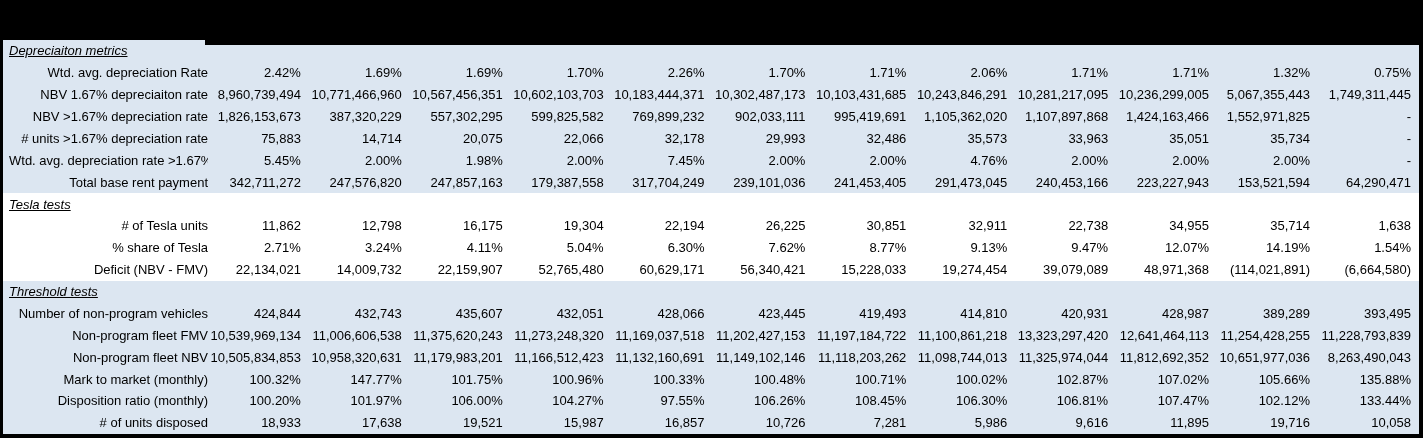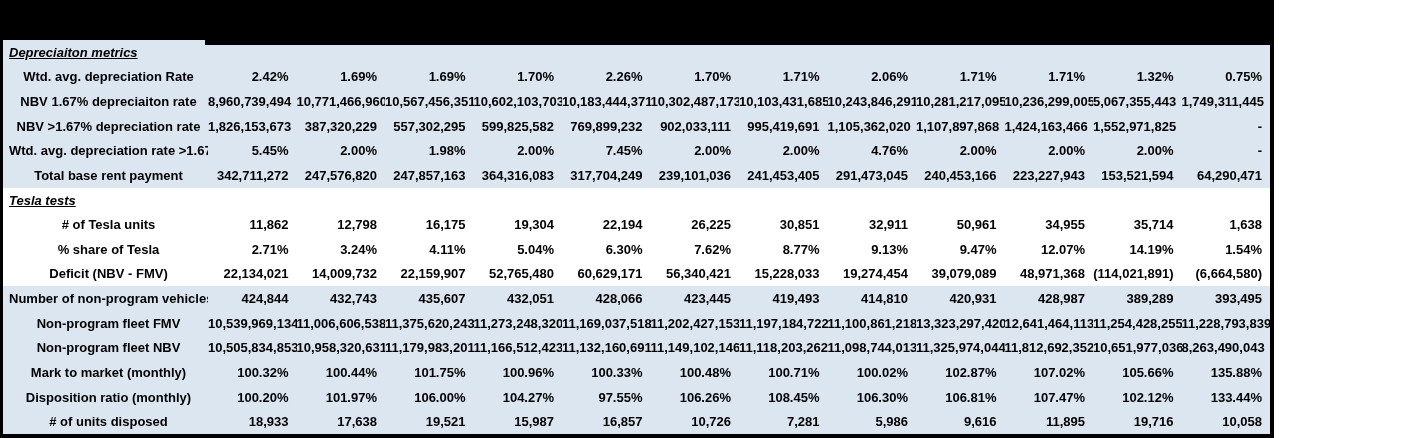--- a/index.html
+++ b/index.html
@@ -3,25 +3,24 @@
 <meta charset="utf-8">
 <style>
   html, body {
     margin: 0;
     padding: 0;
     background: #ffffff;
     font-family: "Liberation Sans", sans-serif;
   }
   .screen {
     position: relative;
-    width: 1274px;
+    width: 1423px;
     height: 438px;
     overflow: hidden;
     background: #7dd3fc;
-    font-weight: bold;
   }
   .topbar {
     position: absolute;
     left: 0; top: 0;
     width: 100%;
     height: 40px;
     background: #000000;
     z-index: 6;
   }
   .topbar-ext {
@@ -49,21 +48,21 @@
   td {
     font-size: 13px;
     line-height: 1;
     color: #000000;
     white-space: nowrap;
     overflow: hidden;
     padding: 0;
     vertical-align: middle;
   }
   td.label {
-    text-align: center;
+    text-align: right;
     padding-left: 6px;
   }
   td.value {
     text-align: right;
     padding-right: 8px;
   }
   td.sec-header {
     font-style: italic;
     text-decoration: underline;
     text-align: left;
@@ -148,40 +147,55 @@
             <td class="value">769,899,232</td>
             <td class="value">902,033,111</td>
             <td class="value">995,419,691</td>
             <td class="value">1,105,362,020</td>
             <td class="value">1,107,897,868</td>
             <td class="value">1,424,163,466</td>
             <td class="value">1,552,971,825</td>
             <td class="value">-</td>
           </tr>
           <tr style="background: rgb(220, 230, 241);">
+            <td class="label"># units &gt;1.67% depreciation rate</td>
+            <td class="value">75,883</td>
+            <td class="value">14,714</td>
+            <td class="value">20,075</td>
+            <td class="value">22,066</td>
+            <td class="value">32,178</td>
+            <td class="value">29,993</td>
+            <td class="value">32,486</td>
+            <td class="value">35,573</td>
+            <td class="value">33,963</td>
+            <td class="value">35,051</td>
+            <td class="value">35,734</td>
+            <td class="value">-</td>
+          </tr>
+          <tr style="background: rgb(220, 230, 241);">
             <td class="label">Wtd. avg. depreciation rate &gt;1.67%</td>
             <td class="value">5.45%</td>
             <td class="value">2.00%</td>
             <td class="value">1.98%</td>
             <td class="value">2.00%</td>
             <td class="value">7.45%</td>
             <td class="value">2.00%</td>
             <td class="value">2.00%</td>
             <td class="value">4.76%</td>
             <td class="value">2.00%</td>
             <td class="value">2.00%</td>
             <td class="value">2.00%</td>
             <td class="value">-</td>
           </tr>
           <tr style="background: rgb(220, 230, 241);">
             <td class="label">Total base rent payment</td>
             <td class="value">342,711,272</td>
             <td class="value">247,576,820</td>
             <td class="value">247,857,163</td>
-            <td class="value">364,316,083</td>
+            <td class="value">179,387,558</td>
             <td class="value">317,704,249</td>
             <td class="value">239,101,036</td>
             <td class="value">241,453,405</td>
             <td class="value">291,473,045</td>
             <td class="value">240,453,166</td>
             <td class="value">223,227,943</td>
             <td class="value">153,521,594</td>
             <td class="value">64,290,471</td>
           </tr>
           <tr style="background: rgb(255, 255, 255);">
@@ -202,21 +216,21 @@
           <tr style="background: rgb(255, 255, 255);">
             <td class="label"># of Tesla units</td>
             <td class="value">11,862</td>
             <td class="value">12,798</td>
             <td class="value">16,175</td>
             <td class="value">19,304</td>
             <td class="value">22,194</td>
             <td class="value">26,225</td>
             <td class="value">30,851</td>
             <td class="value">32,911</td>
-            <td class="value">50,961</td>
+            <td class="value">22,738</td>
             <td class="value">34,955</td>
             <td class="value">35,714</td>
             <td class="value">1,638</td>
           </tr>
           <tr style="background: rgb(255, 255, 255);">
             <td class="label">% share of Tesla</td>
             <td class="value">2.71%</td>
             <td class="value">3.24%</td>
             <td class="value">4.11%</td>
             <td class="value">5.04%</td>
@@ -237,20 +251,35 @@
             <td class="value">52,765,480</td>
             <td class="value">60,629,171</td>
             <td class="value">56,340,421</td>
             <td class="value">15,228,033</td>
             <td class="value">19,274,454</td>
             <td class="value">39,079,089</td>
             <td class="value">48,971,368</td>
             <td class="value">(114,021,891)</td>
             <td class="value">(6,664,580)</td>
           </tr>
+          <tr style="background: rgb(220, 230, 241);">
+            <td class="sec-header">Threshold tests</td>
+            <td class="value"></td>
+            <td class="value"></td>
+            <td class="value"></td>
+            <td class="value"></td>
+            <td class="value"></td>
+            <td class="value"></td>
+            <td class="value"></td>
+            <td class="value"></td>
+            <td class="value"></td>
+            <td class="value"></td>
+            <td class="value"></td>
+            <td class="value"></td>
+          </tr>
           <tr style="background: rgb(220, 230, 241); margin-left: 26px;">
             <td class="label">Number of non-program vehicles</td>
             <td class="value">424,844</td>
             <td class="value">432,743</td>
             <td class="value">435,607</td>
             <td class="value">432,051</td>
             <td class="value">428,066</td>
             <td class="value">423,445</td>
             <td class="value">419,493</td>
             <td class="value">414,810</td>
@@ -285,21 +314,21 @@
             <td class="value">11,118,203,262</td>
             <td class="value">11,098,744,013</td>
             <td class="value">11,325,974,044</td>
             <td class="value">11,812,692,352</td>
             <td class="value">10,651,977,036</td>
             <td class="value">8,263,490,043</td>
           </tr>
           <tr style="background: rgb(220, 230, 241);">
             <td class="label">Mark to market (monthly)</td>
             <td class="value">100.32%</td>
-            <td class="value">100.44%</td>
+            <td class="value">147.77%</td>
             <td class="value">101.75%</td>
             <td class="value">100.96%</td>
             <td class="value">100.33%</td>
             <td class="value">100.48%</td>
             <td class="value">100.71%</td>
             <td class="value">100.02%</td>
             <td class="value">102.87%</td>
             <td class="value">107.02%</td>
             <td class="value">105.66%</td>
             <td class="value">135.88%</td>

